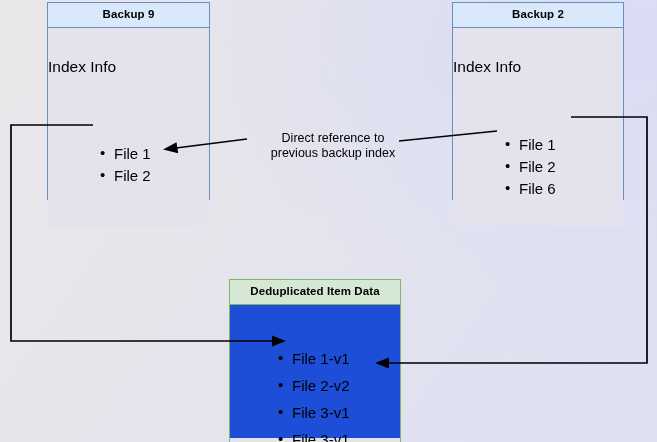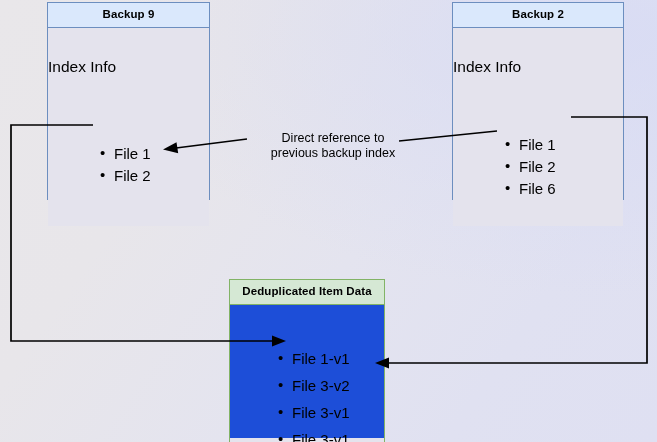--- a/index.html
+++ b/index.html
@@ -200,26 +200,26 @@
     <div class="node-body" style="height:168px;">
       <div class="index-label">Index Info</div>
       <ul class="file-list" style="top:79px;">
         <li>File 1</li>
         <li>File 2</li>
         <li>File 6</li>
       </ul>
     </div>
   </div>
 
-  <div class="node green" style="left:229px; top:279px; width:156px; height:164px;">
+  <div class="node green" style="left:229px; top:279px; width:172px; height:164px;">
     <div class="node-header">Deduplicated Item Data</div>
     <div class="node-body" style="height:133px;">
       <ul class="file-list">
         <li>File 1-v1</li>
-        <li>File 3-v2</li>
+        <li>File 2-v2</li>
         <li>File 3-v1</li>
         <li>File 3-v1</li>
       </ul>
     </div>
   </div>
 
   <div class="edge-label" style="left:257px; top:123px; width:152px;margin-top:8px;">Direct reference to
 previous backup index</div>
 
 </div>

